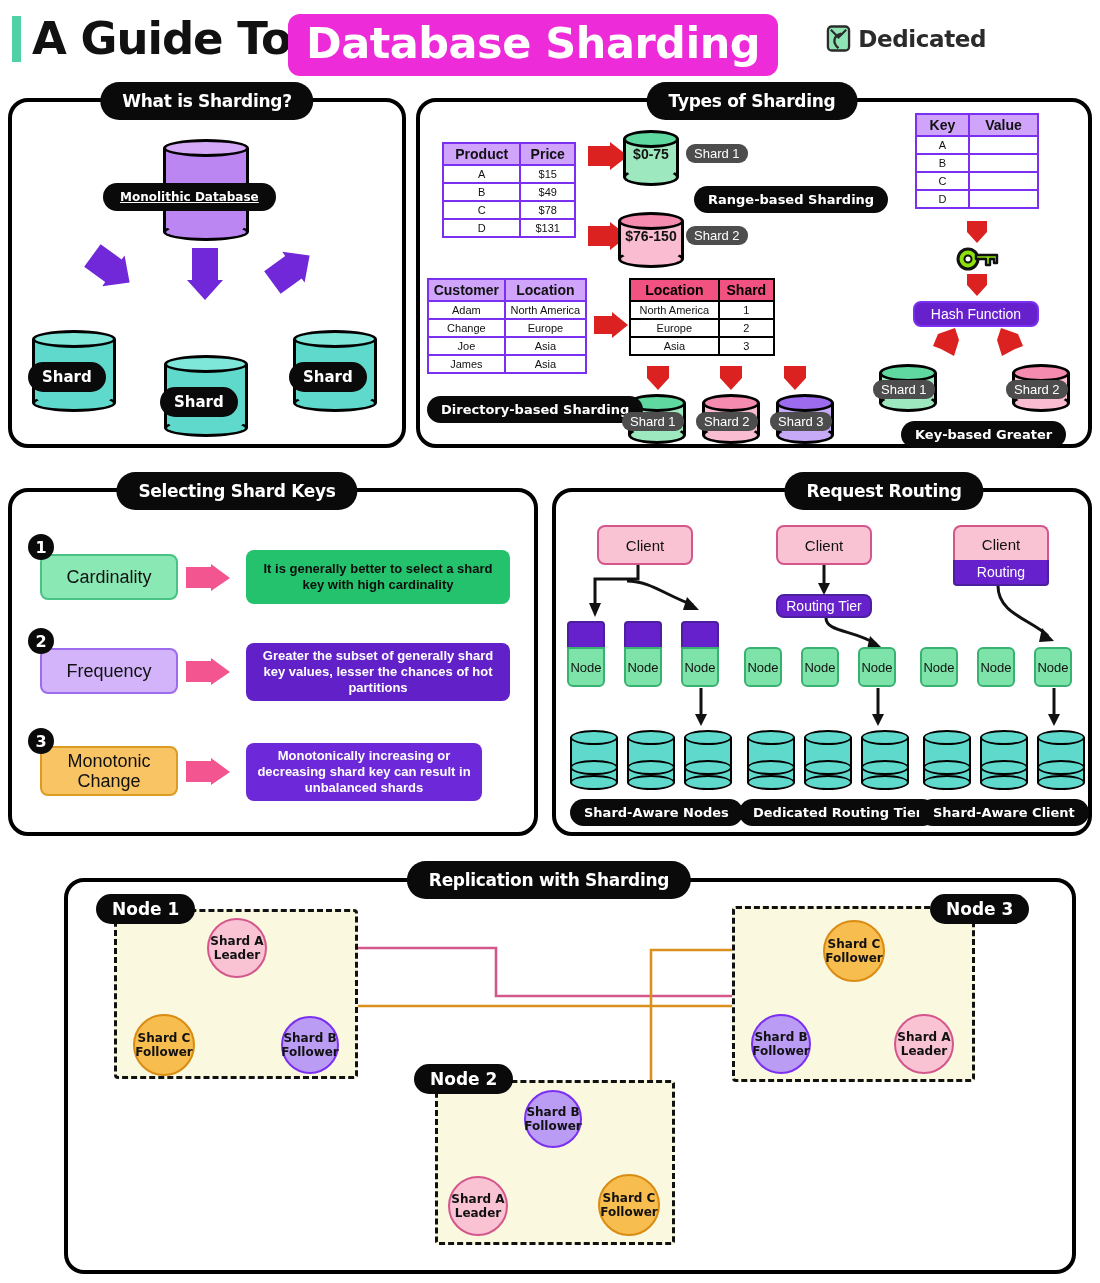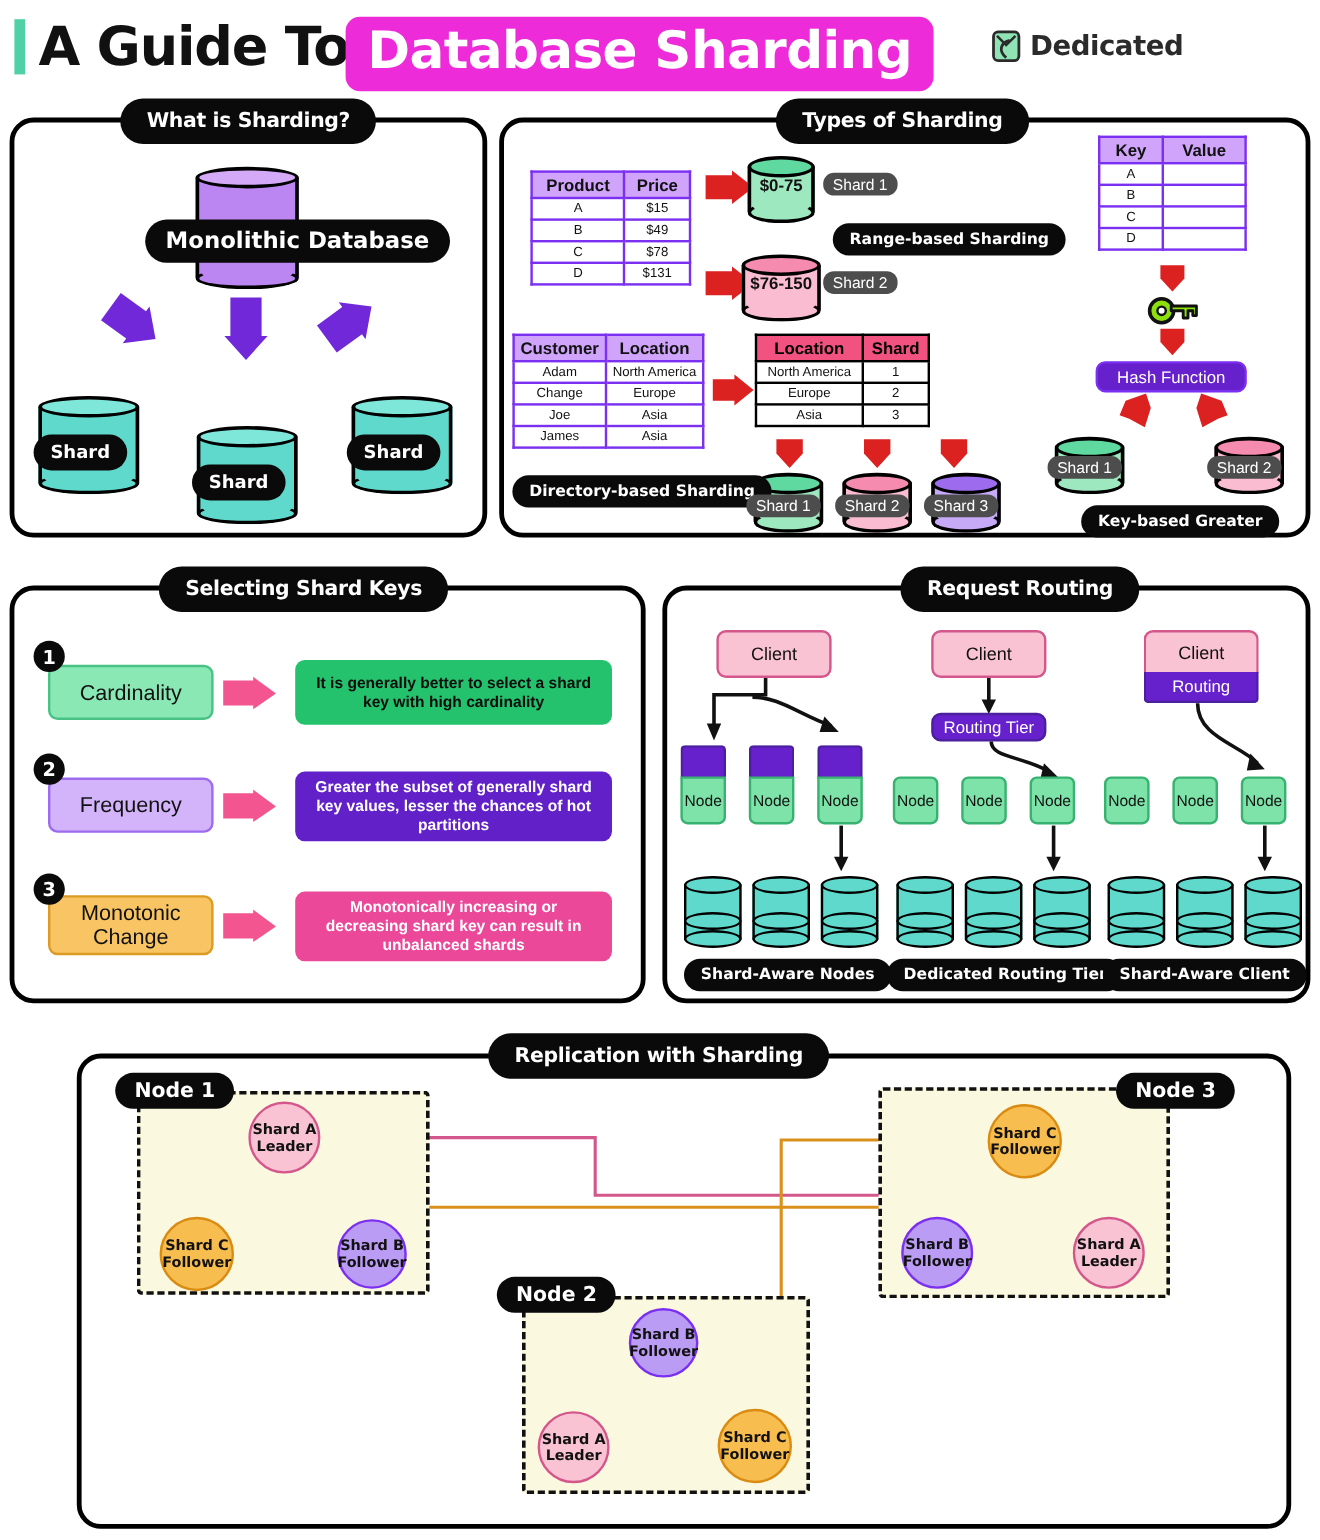--- a/index.html
+++ b/index.html
@@ -138,21 +138,21 @@
 </div>
 
 <div class="panel" style="left:8px; top:98px; width:398px; height:350px;"></div>
 <div class="panel-title" style="left:207px; top:82px;">What is Sharding?</div>
 
 <div class="cyl" style="left:163px; top:139px; width:86px; height:102px;">
   <div class="body" style="background:#bb86f2;"></div>
   <div class="bot" style="background:#bb86f2;"></div>
   <div class="top" style="background:#d3a9f8;"></div>
 </div>
-<div class="black-pill" style="left:121px; top:183px; font-size:19px; padding:7px 17px;">Monolithic Database</div>
+<div class="black-pill" style="left:103px; top:183px; font-size:12px; padding:7px 17px;text-decoration:underline;">Monolithic Database</div>
 
 <svg class="abs" style="left:80px; top:250px; width:250px; height:50px;">
   <path d="M8 5 L34 5 L34 0 L54 19 L34 38 L34 33 L8 33 Z" fill="#7028d8" transform="rotate(36 31 19)"></path>
   <path d="M188 5 L214 5 L214 0 L234 19 L214 38 L214 33 L188 33 Z" fill="#7028d8" transform="rotate(-36 211 19)"></path>
   <path d="M112 -2 L138 -2 L138 30 L143 30 L125 50 L107 30 L112 30 Z" fill="#7028d8"></path>
 </svg>
 
 <div class="cyl" style="left:32px; top:330px; width:84px; height:82px;">
   <div class="body" style="background:#5fd9cb;"></div>
     <div class="bot" style="background:#5fd9cb;"></div>
@@ -366,45 +366,45 @@
 <div class="cyl" style="left:1012px; top:364px; width:58px; height:48px;">
   <div class="body" style="background:#f9bcd0;"></div>
     <div class="bot" style="background:#f9bcd0;"></div>
     <div class="top" style="background:#f58bae;"></div>
 </div>
 <div class="gray-pill" style="left:1006px; top:380px;">Shard 2</div>
 
 <div class="black-pill" style="left:901px; top:421px;">Key-based Greater</div>
 
 <div class="panel" style="left:8px; top:488px; width:530px; height:348px;"></div>
-<div class="panel-title" style="left:253px; top:472px;">Selecting Shard Keys</div>
+<div class="panel-title" style="left:237px; top:472px;">Selecting Shard Keys</div>
 
 <div class="numcirc" style="left:28px; top:534px;">1</div>
 <div class="rbox" style="left:40px; top:554px; width:138px; height:46px; background:#8ae8b4; border:2px solid #48c285; font-size:18px; color:#111;">Cardinality</div>
 <svg class="abs" style="left:186px; top:564px; width:48px; height:28px;">
   <path d="M0 3 L25 3 L25 0 L44 14 L25 27 L25 24 L0 24 Z" fill="#f2558f"></path>
 </svg>
 <div class="rbox" style="left:246px; top:550px; width:264px; height:54px; background:#24c26c; font-size:13px; font-weight:700; color:#0d0d0d; padding:0 10px; line-height:16px;">It is generally better to select a shard key with high cardinality</div>
 
 <div class="numcirc" style="left:28px; top:628px;">2</div>
 <div class="rbox" style="left:40px; top:648px; width:138px; height:46px; background:#d3b4fb; border:2px solid #9d6cee; font-size:18px; color:#111;">Frequency</div>
 <svg class="abs" style="left:186px; top:658px; width:48px; height:28px;">
   <path d="M0 3 L25 3 L25 0 L44 14 L25 27 L25 24 L0 24 Z" fill="#f2558f"></path>
 </svg>
 <div class="rbox" style="left:246px; top:643px; width:264px; height:58px; background:#6220c9; font-size:13px; font-weight:700; color:#fff; padding:0 10px; line-height:16px;">Greater the subset of generally shard key values, lesser the chances of hot partitions</div>
 
 <div class="numcirc" style="left:28px; top:728px;">3</div>
 <div class="rbox" style="left:40px; top:746px; width:138px; height:50px; background:#f8c464; border:2px solid #dc9c24; font-size:18px; color:#111; line-height:20px;">Monotonic Change</div>
 <svg class="abs" style="left:186px; top:758px; width:48px; height:28px;">
   <path d="M0 3 L25 3 L25 0 L44 14 L25 27 L25 24 L0 24 Z" fill="#f2558f"></path>
 </svg>
-<div class="rbox" style="left:246px; top:743px; width:264px; height:58px; background:#ec4899; font-size:13px; font-weight:700; color:#fff; padding:4px 10px; line-height:16px;">Monotonically increasing or decreasing shard key can result in unbalanced shards</div>
+<div class="rbox" style="left:246px; top:743px; width:236px; height:58px; background:#6d28d9; font-size:13px; font-weight:700; color:#fff; padding:4px 10px; line-height:16px;">Monotonically increasing or decreasing shard key can result in unbalanced shards</div>
 
 <div class="panel" style="left:552px; top:488px; width:540px; height:348px;"></div>
-<div class="panel-title" style="left:850px; top:472px;">Request Routing</div>
+<div class="panel-title" style="left:884px; top:472px;">Request Routing</div>
 
 <div class="rbox" style="left:597px; top:525px; width:96px; height:40px; background:#f9c3d4; border:2px solid #d4578c; font-size:15px;">Client</div>
 <svg class="abs" style="left:575px; top:565px; width:140px; height:55px;">
   <path d="M63 0 L63 14 L20 14 L20 40" fill="none" stroke="#111" stroke-width="3"></path>
   <path d="M14 38 L20 52 L26 38 Z" fill="#111"></path>
   <path d="M52 16 C75 16, 90 30, 118 40" fill="none" stroke="#111" stroke-width="3"></path>
   <path d="M112 32 L124 45 L108 45 Z" fill="#111"></path>
 </svg>
 <div class="abs" style="left:567px; top:621px; width:38px; height:28px; background:#6620cc; border:2px solid #4b1f9e; border-bottom:none; border-radius:4px 4px 0 0;"></div>
 <div class="rbox" style="left:567px; top:647px; width:38px; height:40px; background:#7de3a8; border:2px solid #38b270; border-radius:0 0 6px 6px; font-size:13px;">Node</div>

